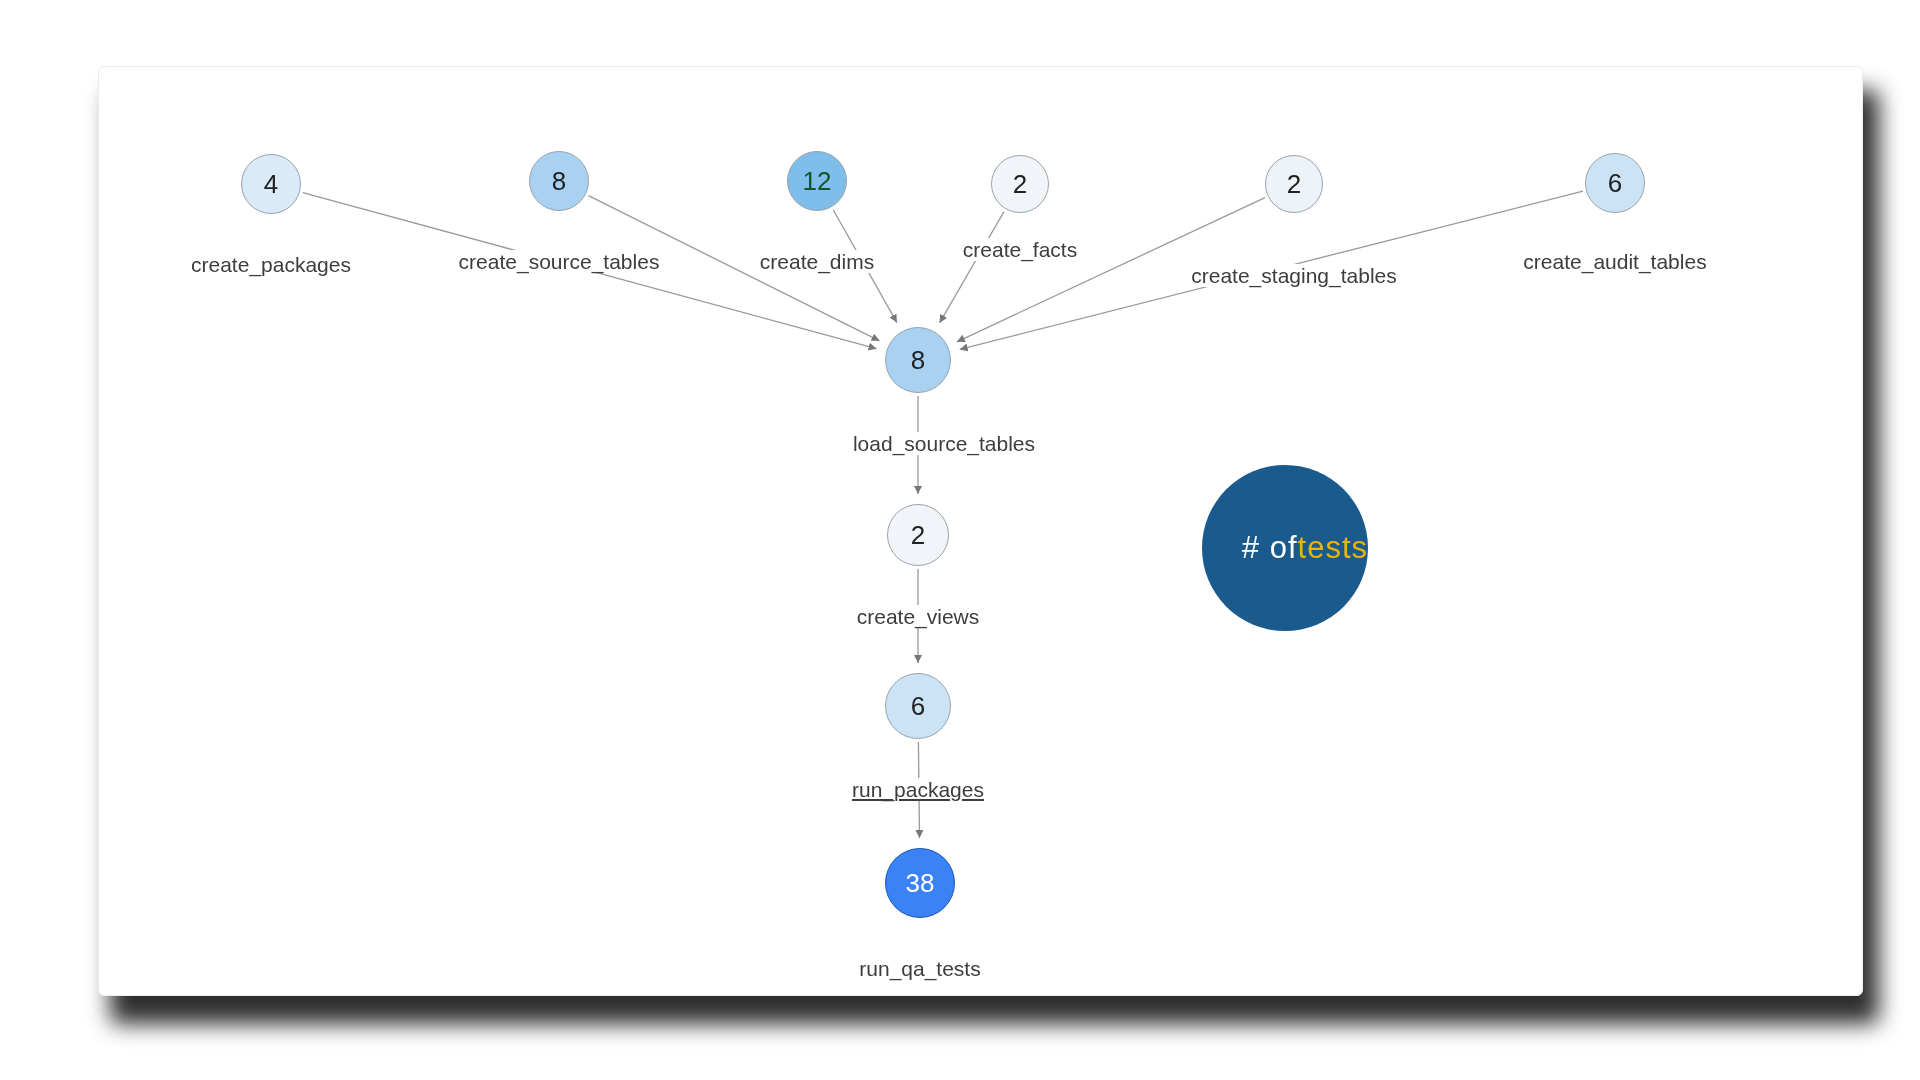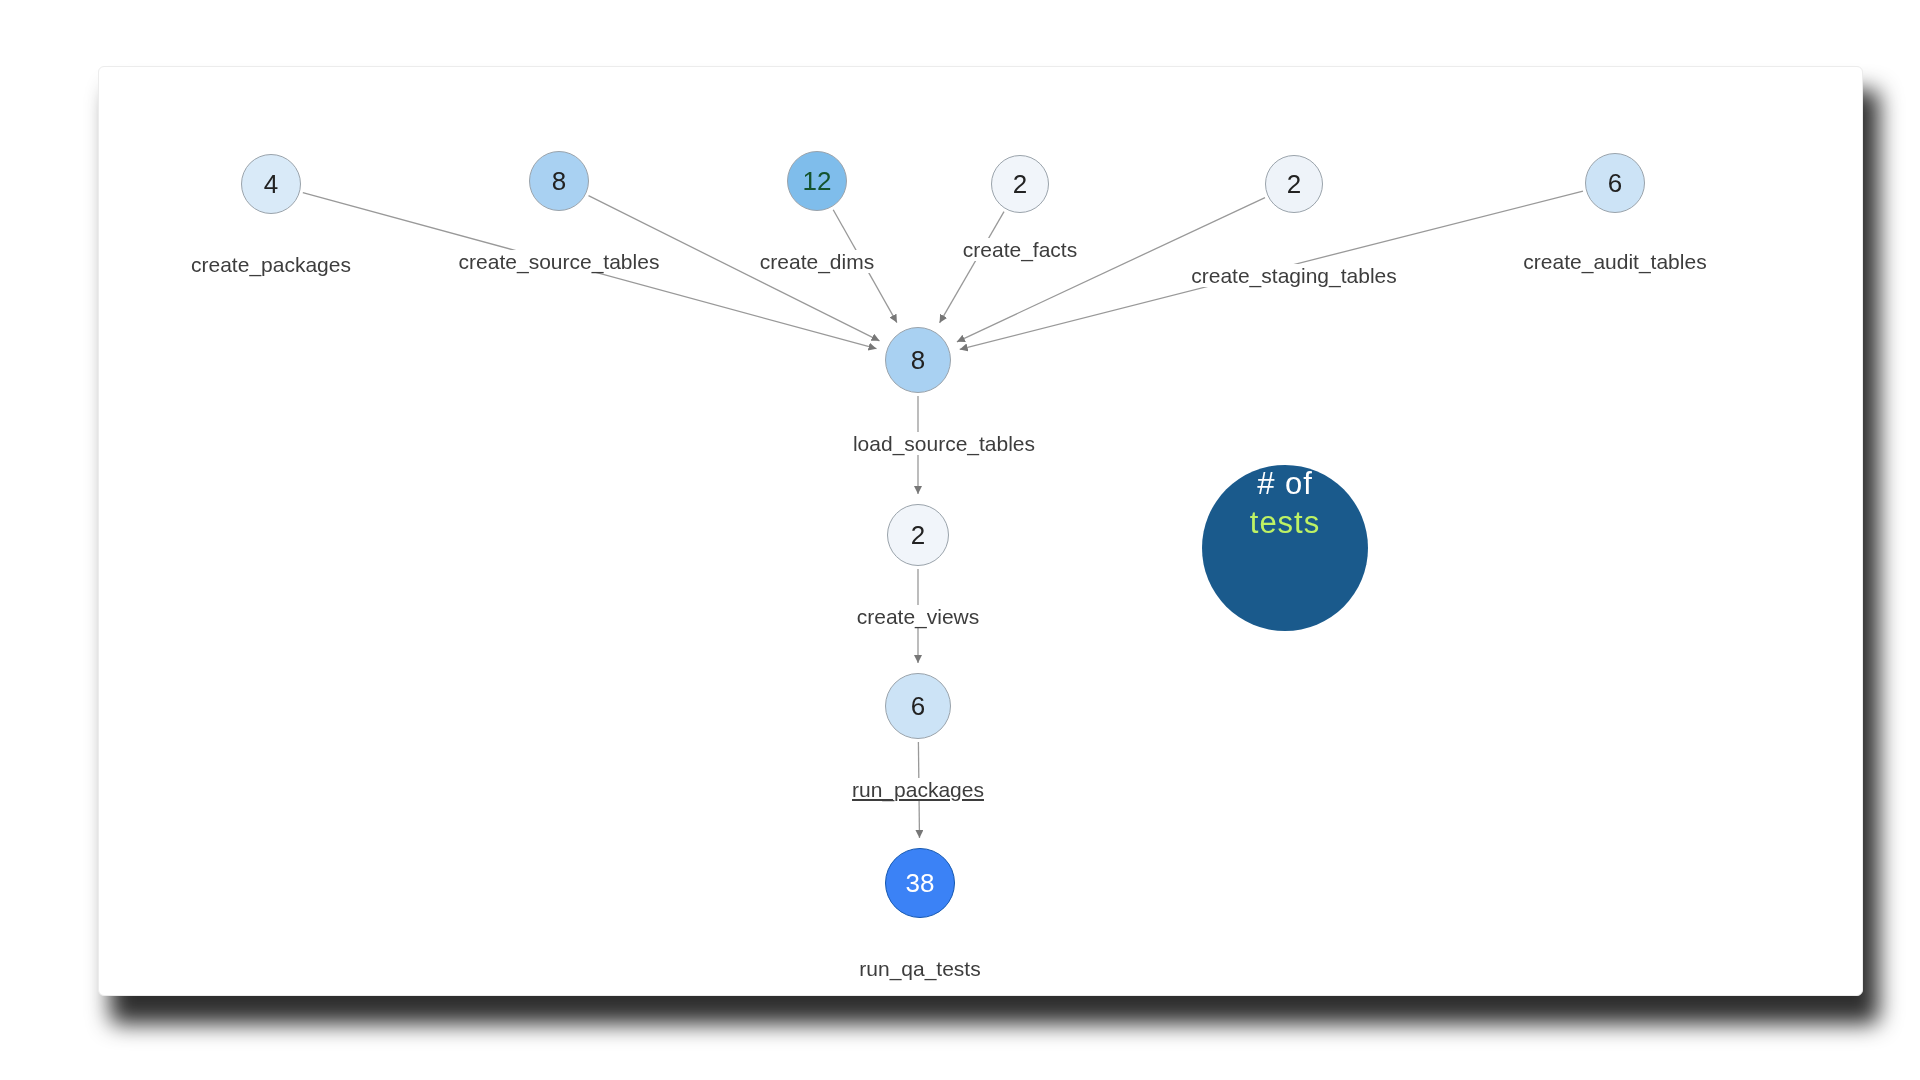--- a/index.html
+++ b/index.html
@@ -60,23 +60,23 @@
     margin-top: 32px;
   }
   .node-label span {
     background: #ffffff;
     padding: 0 3px;
   }
   .legend-circle {
     position: absolute;
     border-radius: 50%;
     display: flex;
-    flex-direction: column;
+    flex-direction: row;
     align-items: center;
-    justify-content: flex-start;
+    justify-content: flex-end;
     z-index: 3;
     text-align: center;
   }
   .legend-circle .legend-line {
     font-size: 31px;
     line-height: 1.25;
     letter-spacing: 1px;
     color: #ffffff;
   }
 </style>
@@ -97,21 +97,21 @@
         <line x1="905.0" y1="144.7" x2="840.6" y2="255.8" stroke="#999999" stroke-width="1.3" marker-end="url(#arrow)"></line>
         <line x1="1166.0" y1="130.6" x2="857.9" y2="274.8" stroke="#999999" stroke-width="1.3" marker-end="url(#arrow)"></line>
         <line x1="1484.0" y1="124.1" x2="860.7" y2="282.4" stroke="#999999" stroke-width="1.3" marker-end="url(#arrow)"></line>
         <line x1="819.0" y1="329.0" x2="819.0" y2="427.0" stroke="#999999" stroke-width="1.3" marker-end="url(#arrow)"></line>
         <line x1="819.0" y1="502.0" x2="819.0" y2="596.0" stroke="#999999" stroke-width="1.3" marker-end="url(#arrow)"></line>
         <line x1="819.4" y1="675.0" x2="820.5" y2="771.0" stroke="#999999" stroke-width="1.3" marker-end="url(#arrow)"></line>
       </svg>
 
     <div class="legend-circle" style="left: 1103px; top: 398px; width: 166px; height: 166px; background: rgb(26, 90, 140);">
       <span class="legend-line" style="color: rgb(255, 255, 255);"># of</span>
-      <span class="legend-line" style="color: #bef264;">tests</span>
+      <span class="legend-line" style="color: #eab308;">tests</span>
     </div>
   <div class="node" style="left: 142px; top: 87px; width: 60px; height: 60px; background: rgb(217, 234, 248);">
         <span class="count" style="color: rgb(34, 34, 34);">4</span>
       </div>
       <div class="node-label" style="left: 2px; top: 154px;"><span>create_packages</span></div>
       <div class="node" style="left: 430px; top: 84px; width: 60px; height: 60px; background: rgb(169, 209, 242);">
         <span class="count" style="color: rgb(34, 34, 34);">8</span>
       </div>
       <div class="node-label" style="left: 290px; top: 151px;"><span>create_source_tables</span></div>
       <div class="node" style="left: 688px; top: 84px; width: 60px; height: 60px; background: rgb(127, 189, 235);">

